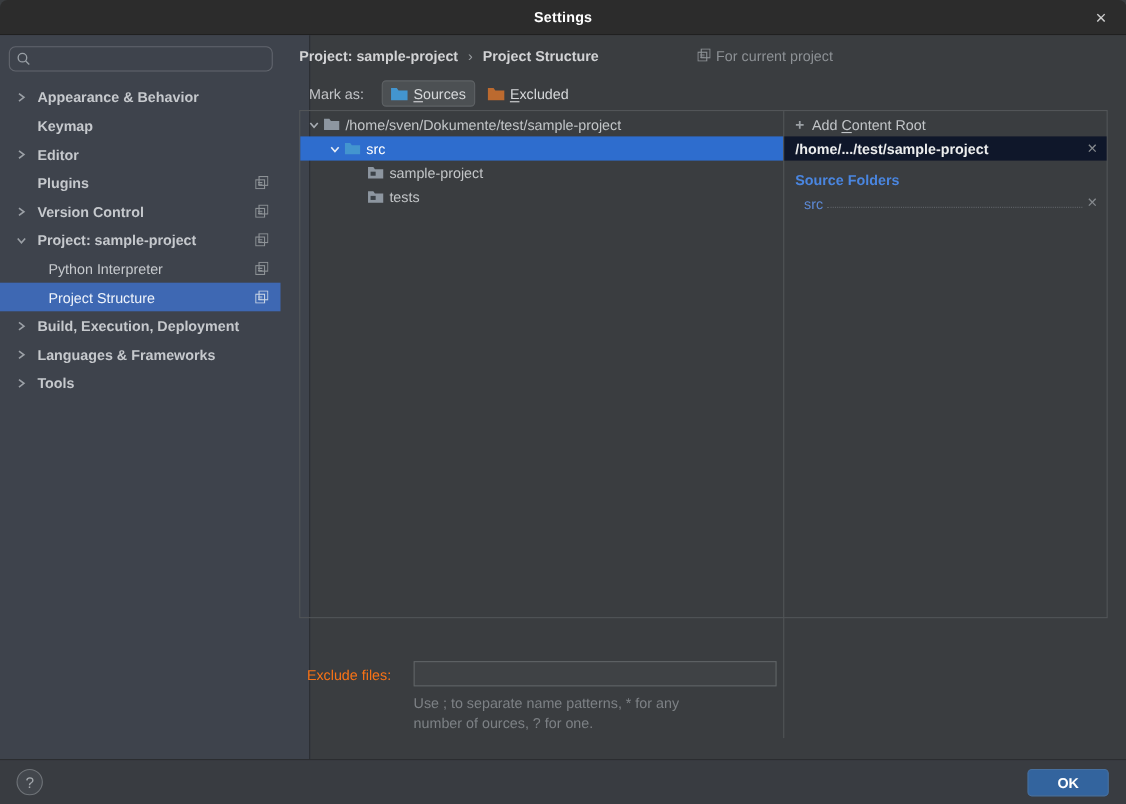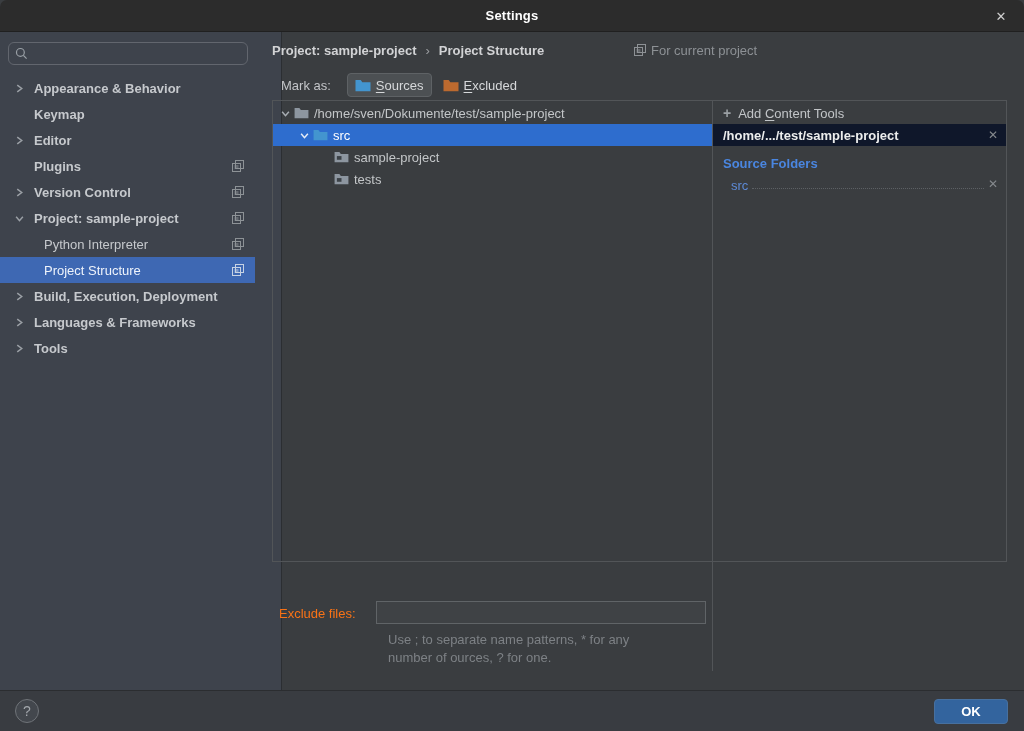--- a/index.html
+++ b/index.html
@@ -63,21 +63,21 @@
   .t-row .chev { width:10px; display:flex; align-items:center; }
   .t-row .gap { display:inline-block; }
   .t-row .ficon { margin:0 5px 0 3px; display:flex; }
 
   
   .exclude { position:absolute; left:0; top:489px; width:439px; }
   .exclude .xlabel { position:absolute; left:6px; top:16px; font-size:13px; color:#f97316; }
   .exclude input { position:absolute; left:103px; top:11px; width:330px; height:23px;
                    background:#3f4245; border:1px solid #606467; color:#d5d8dc;
                    font-size:13px; padding:0 5px; outline:none; font-family:"Liberation Sans",sans-serif; }
-  .exclude .hint { position:absolute; left:103px; font-size:13px; color:#7d8185;margin-left:12px; }
+  .exclude .hint { position:absolute; left:103px; font-size:13px; color:#7d8185; }
   .exclude .hint.l1 { top:42px; }
   .exclude .hint.l2 { top:60px; }
 
   
   .addroot { height:22px; margin-top:1px; display:flex; align-items:center; gap:7px;
              padding-left:10px; color:#c2c5c8; font-size:13px; cursor:pointer; }
   .addroot .plus { color:#9ba0a4; font-size:14px; font-weight:bold; }
   .addroot .mn { text-decoration:underline; text-underline-offset:2px; }
   .rootrow { height:22px; background:#0f172a; display:flex; align-items:center;
              padding:0 8px 0 10px; color:#eceded; font-size:13px; font-weight:bold; cursor:pointer; }
@@ -315,21 +315,21 @@
         <span class="xlabel">Exclude files:</span>
         <input value="" style="">
         <div class="hint l1">Use ; to separate name patterns, * for any</div>
         <div class="hint l2">number of ources, ? for one.</div>
       </div>
     </div>
 
     <div class="rootpane">
       <div class="addroot">
         <span class="plus">+</span>
-        <span><span>Add </span><span class="mn">C</span><span>ontent Tools</span></span>
+        <span><span>Add </span><span class="mn">C</span><span>ontent Root</span></span>
       </div>
       <div class="rootrow">
         <span>/home/.../test/sample-project</span>
         <span class="x">✕</span>
       </div>
       <div class="sf-title">Source Folders</div>
       <div class="sf-row">
         <span>src</span>
         <span class="leader"></span>
         <span class="x">✕</span>

